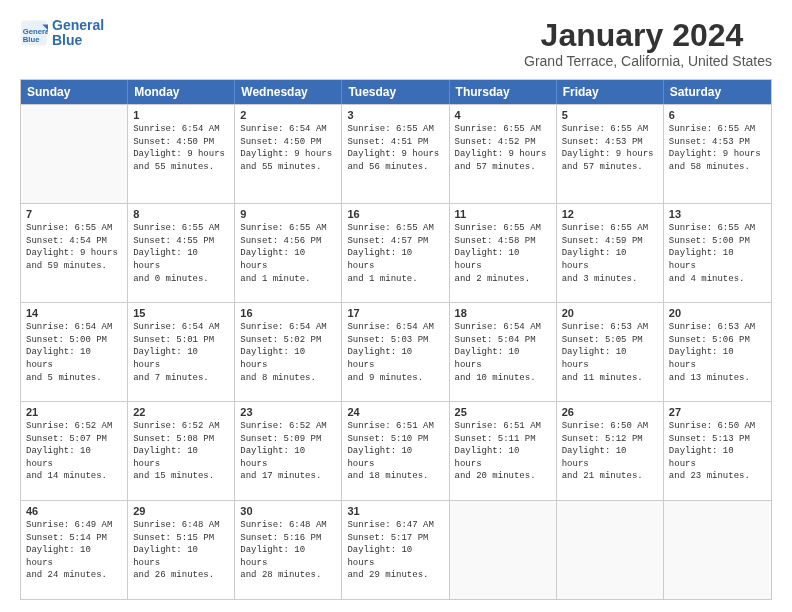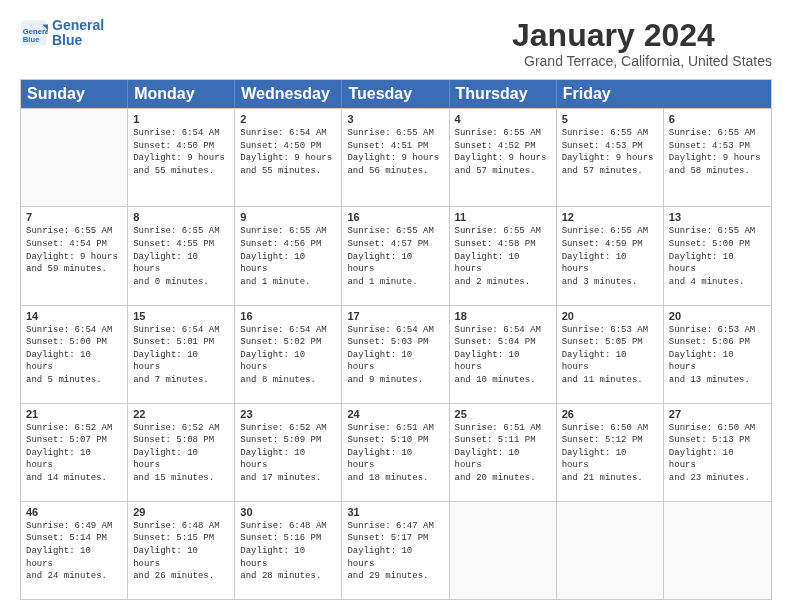--- a/index.html
+++ b/index.html
@@ -26,21 +26,21 @@
     .logo {
       display: flex;
       align-items: center;
       gap: 4px;
     }
     .logo-icon {
       width: 28px;
       height: 28px;
     }
     .title-block {
-      text-align: left;
+      text-align: center;
     }
     .month-title {
       font-size: 32px;
       font-weight: bold;
       color: #333;
       line-height: 1.1;
     }
     .subtitle {
       font-size: 14px;
       color: #555;
@@ -53,21 +53,21 @@
       border: 1px solid #ccc;
     }
     .cal-header {
       display: grid;
       grid-template-columns: repeat(7, 1fr);
       background: #3a6db5;
     }
     .cal-header-cell {
       color: #fff;
       font-weight: bold;
-      font-size: 16px;
+      font-size: 12px;
       padding: 5px 6px;
       border-right: 1px solid #5a8dd5;
       text-align: left;
     }
     .cal-header-cell:last-child { border-right: none; }
     .cal-body {
       flex: 1;
       display: flex;
       flex-direction: column;
     }
@@ -125,20 +125,21 @@
   </div>
 
   <div class="calendar">
     <div class="cal-header">
       <div class="cal-header-cell">Sunday</div>
       <div class="cal-header-cell">Monday</div>
       <div class="cal-header-cell">Wednesday</div>
       <div class="cal-header-cell">Tuesday</div>
       <div class="cal-header-cell">Thursday</div>
       <div class="cal-header-cell">Friday</div>
+      <div class="cal-header-cell">Saturday</div>
     </div>
     <div class="cal-body" id="cal-body">
     <div class="cal-row">
           <div class="cal-cell empty"></div>
           <div class="cal-cell">
             <span class="day-num">1</span>
             <div class="day-info" style="white-space: pre-line;">Sunrise: 6:54 AM
 Sunset: 4:50 PM
 Daylight: 9 hours
 and 55 minutes.</div>

